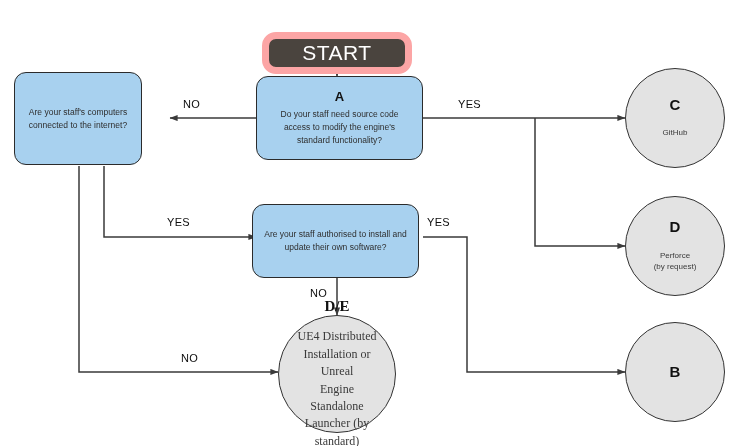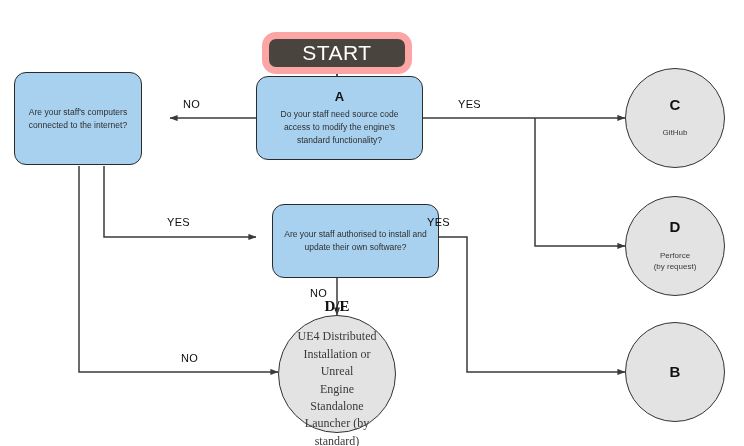--- a/index.html
+++ b/index.html
@@ -163,21 +163,21 @@
 
   <div class="node decision" style="left:256px; top:76px; width:167px; height:84px;">
     <div class="letter">A</div>
     <div class="body">Do your staff need source code access to modify the engine's standard functionality?</div>
   </div>
 
   <div class="node decision" style="left:14px; top:60px; width:128px; height:93px;margin-top:12px;">
     <div class="body">Are your staff's computers connected to the internet?</div>
   </div>
 
-  <div class="node decision" style="left:272px; top:204px; width:167px; height:74px;">
+  <div class="node decision" style="left:252px; top:204px; width:167px; height:74px;">
     <div class="body">Are your staff authorised to install and update their own software?</div>
   </div>
 
   <div class="node circle" style="left:625px; top:68px; width:100px; height:100px;">
     <div class="letter">C</div>
     <div class="body">GitHub</div>
   </div>
 
   <div class="node circle" style="left:625px; top:196px; width:100px; height:100px;">
     <div class="letter">D</div>

